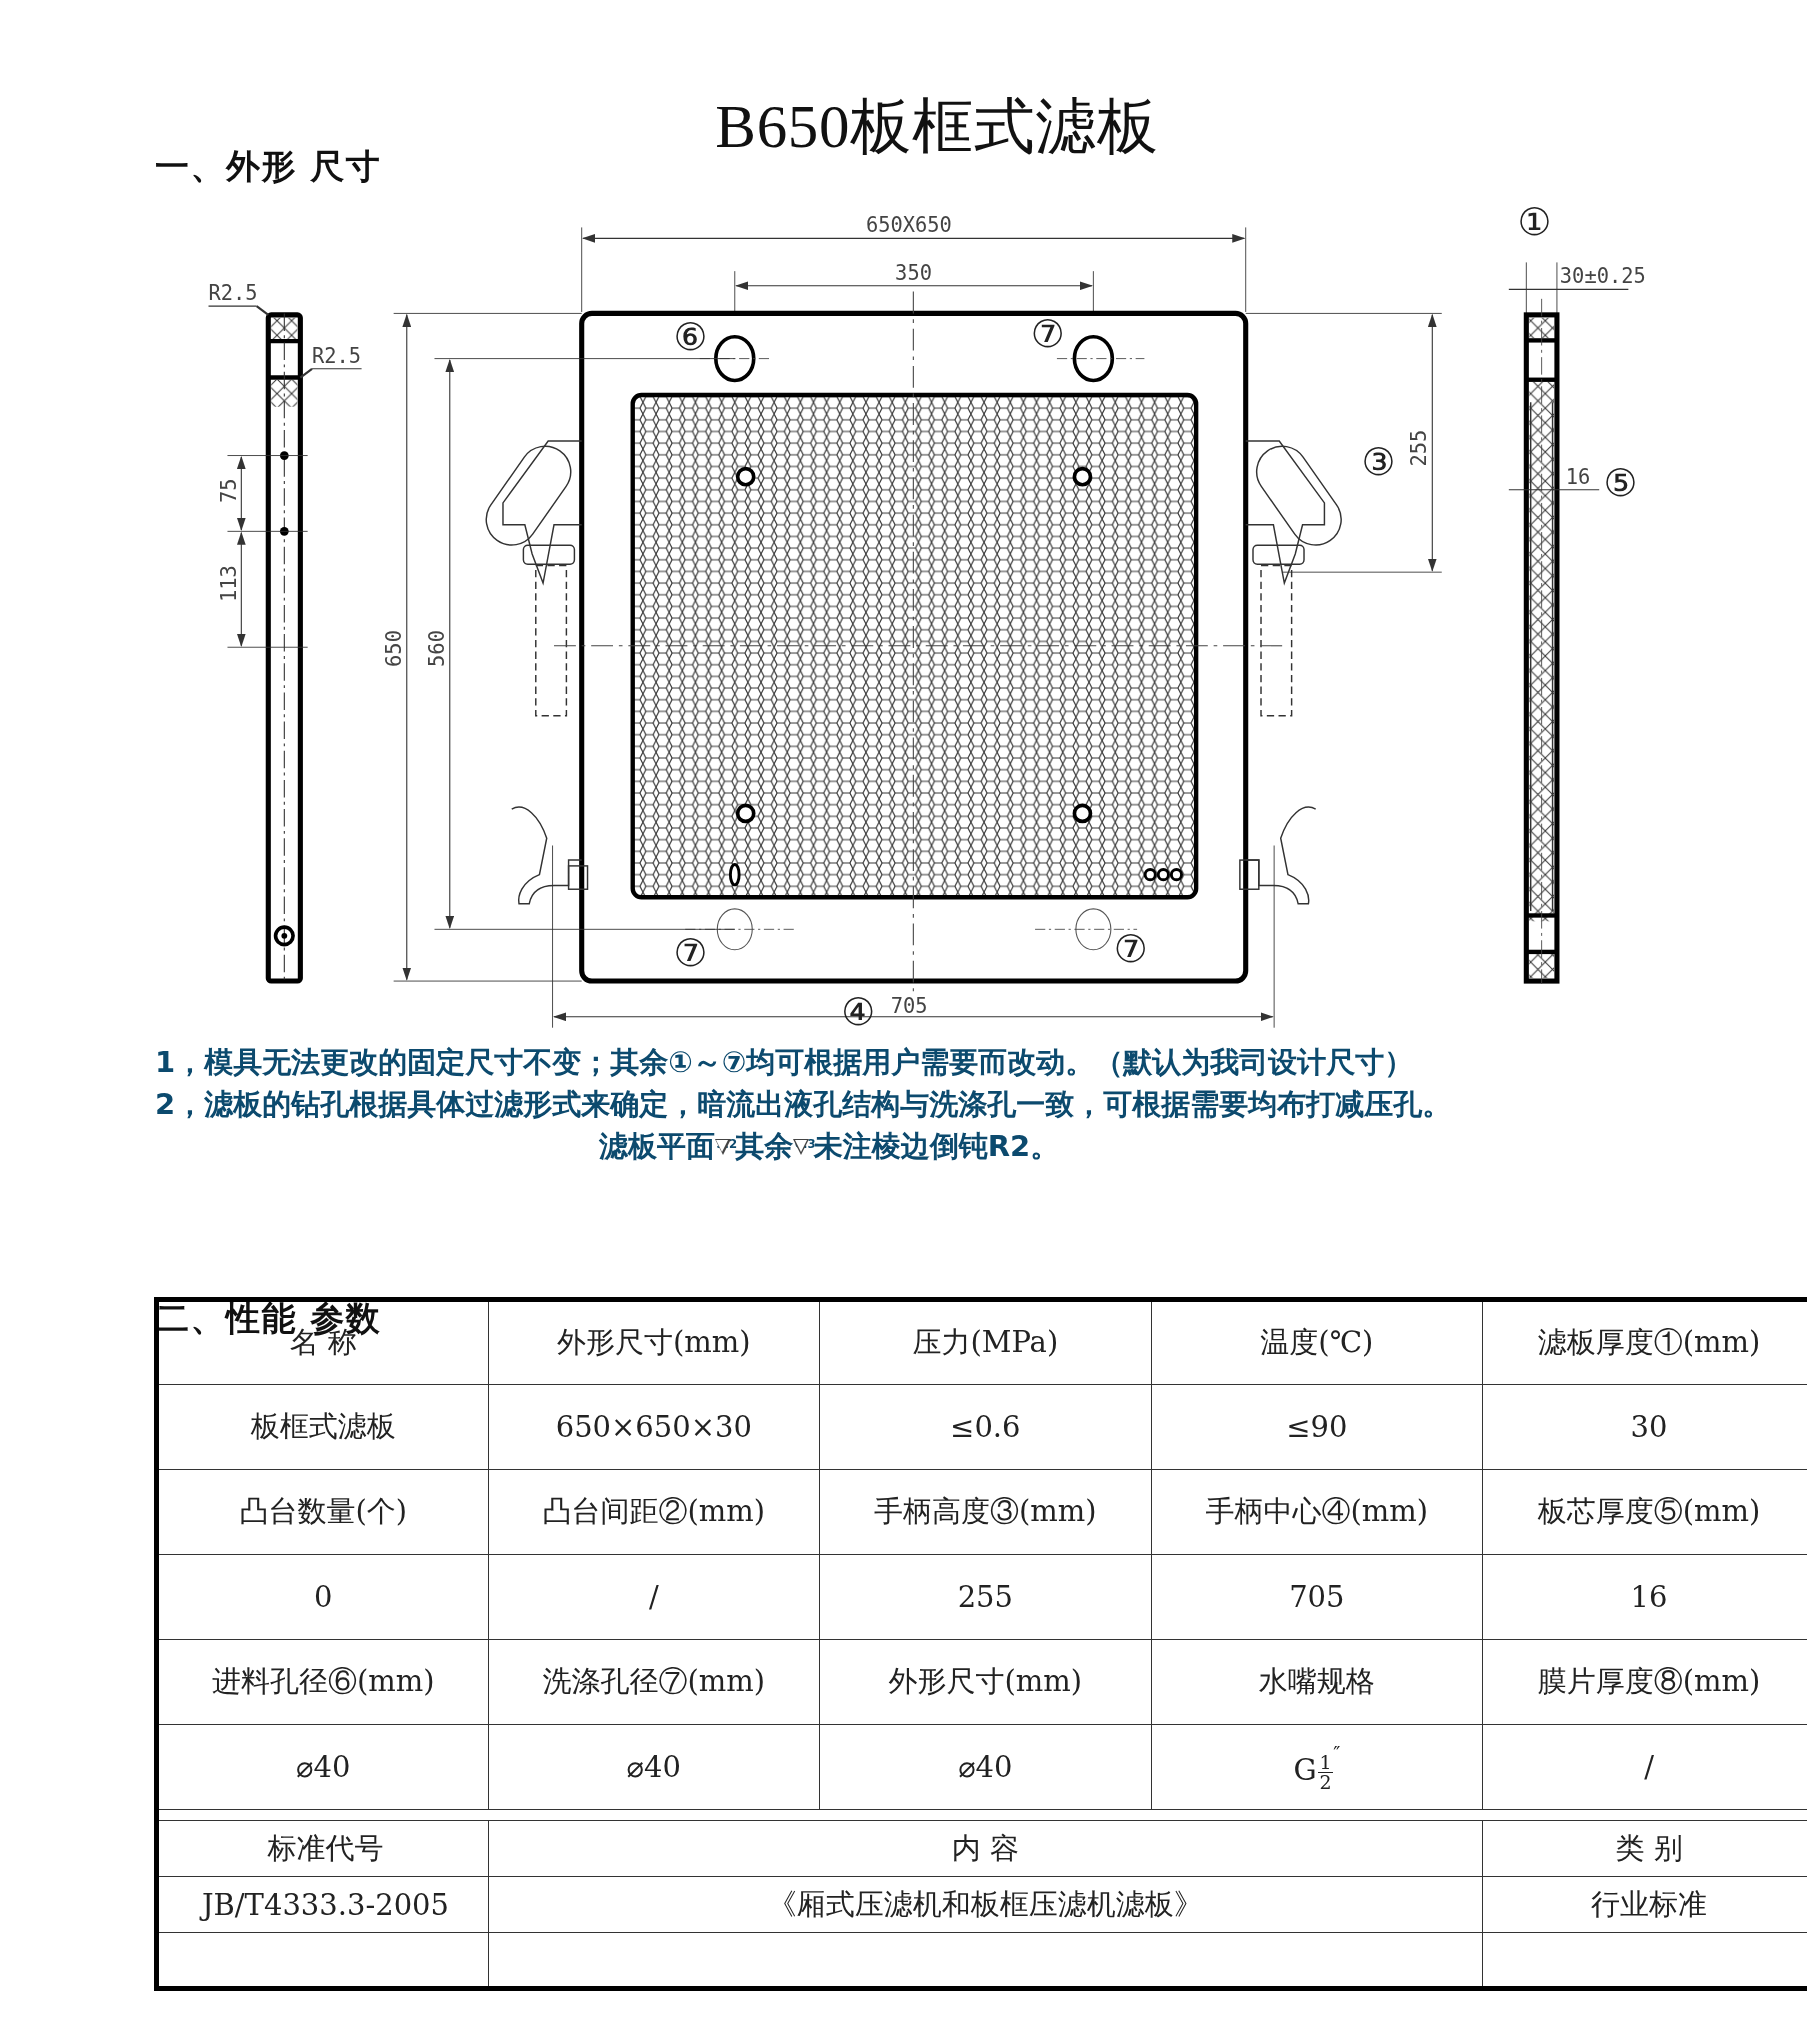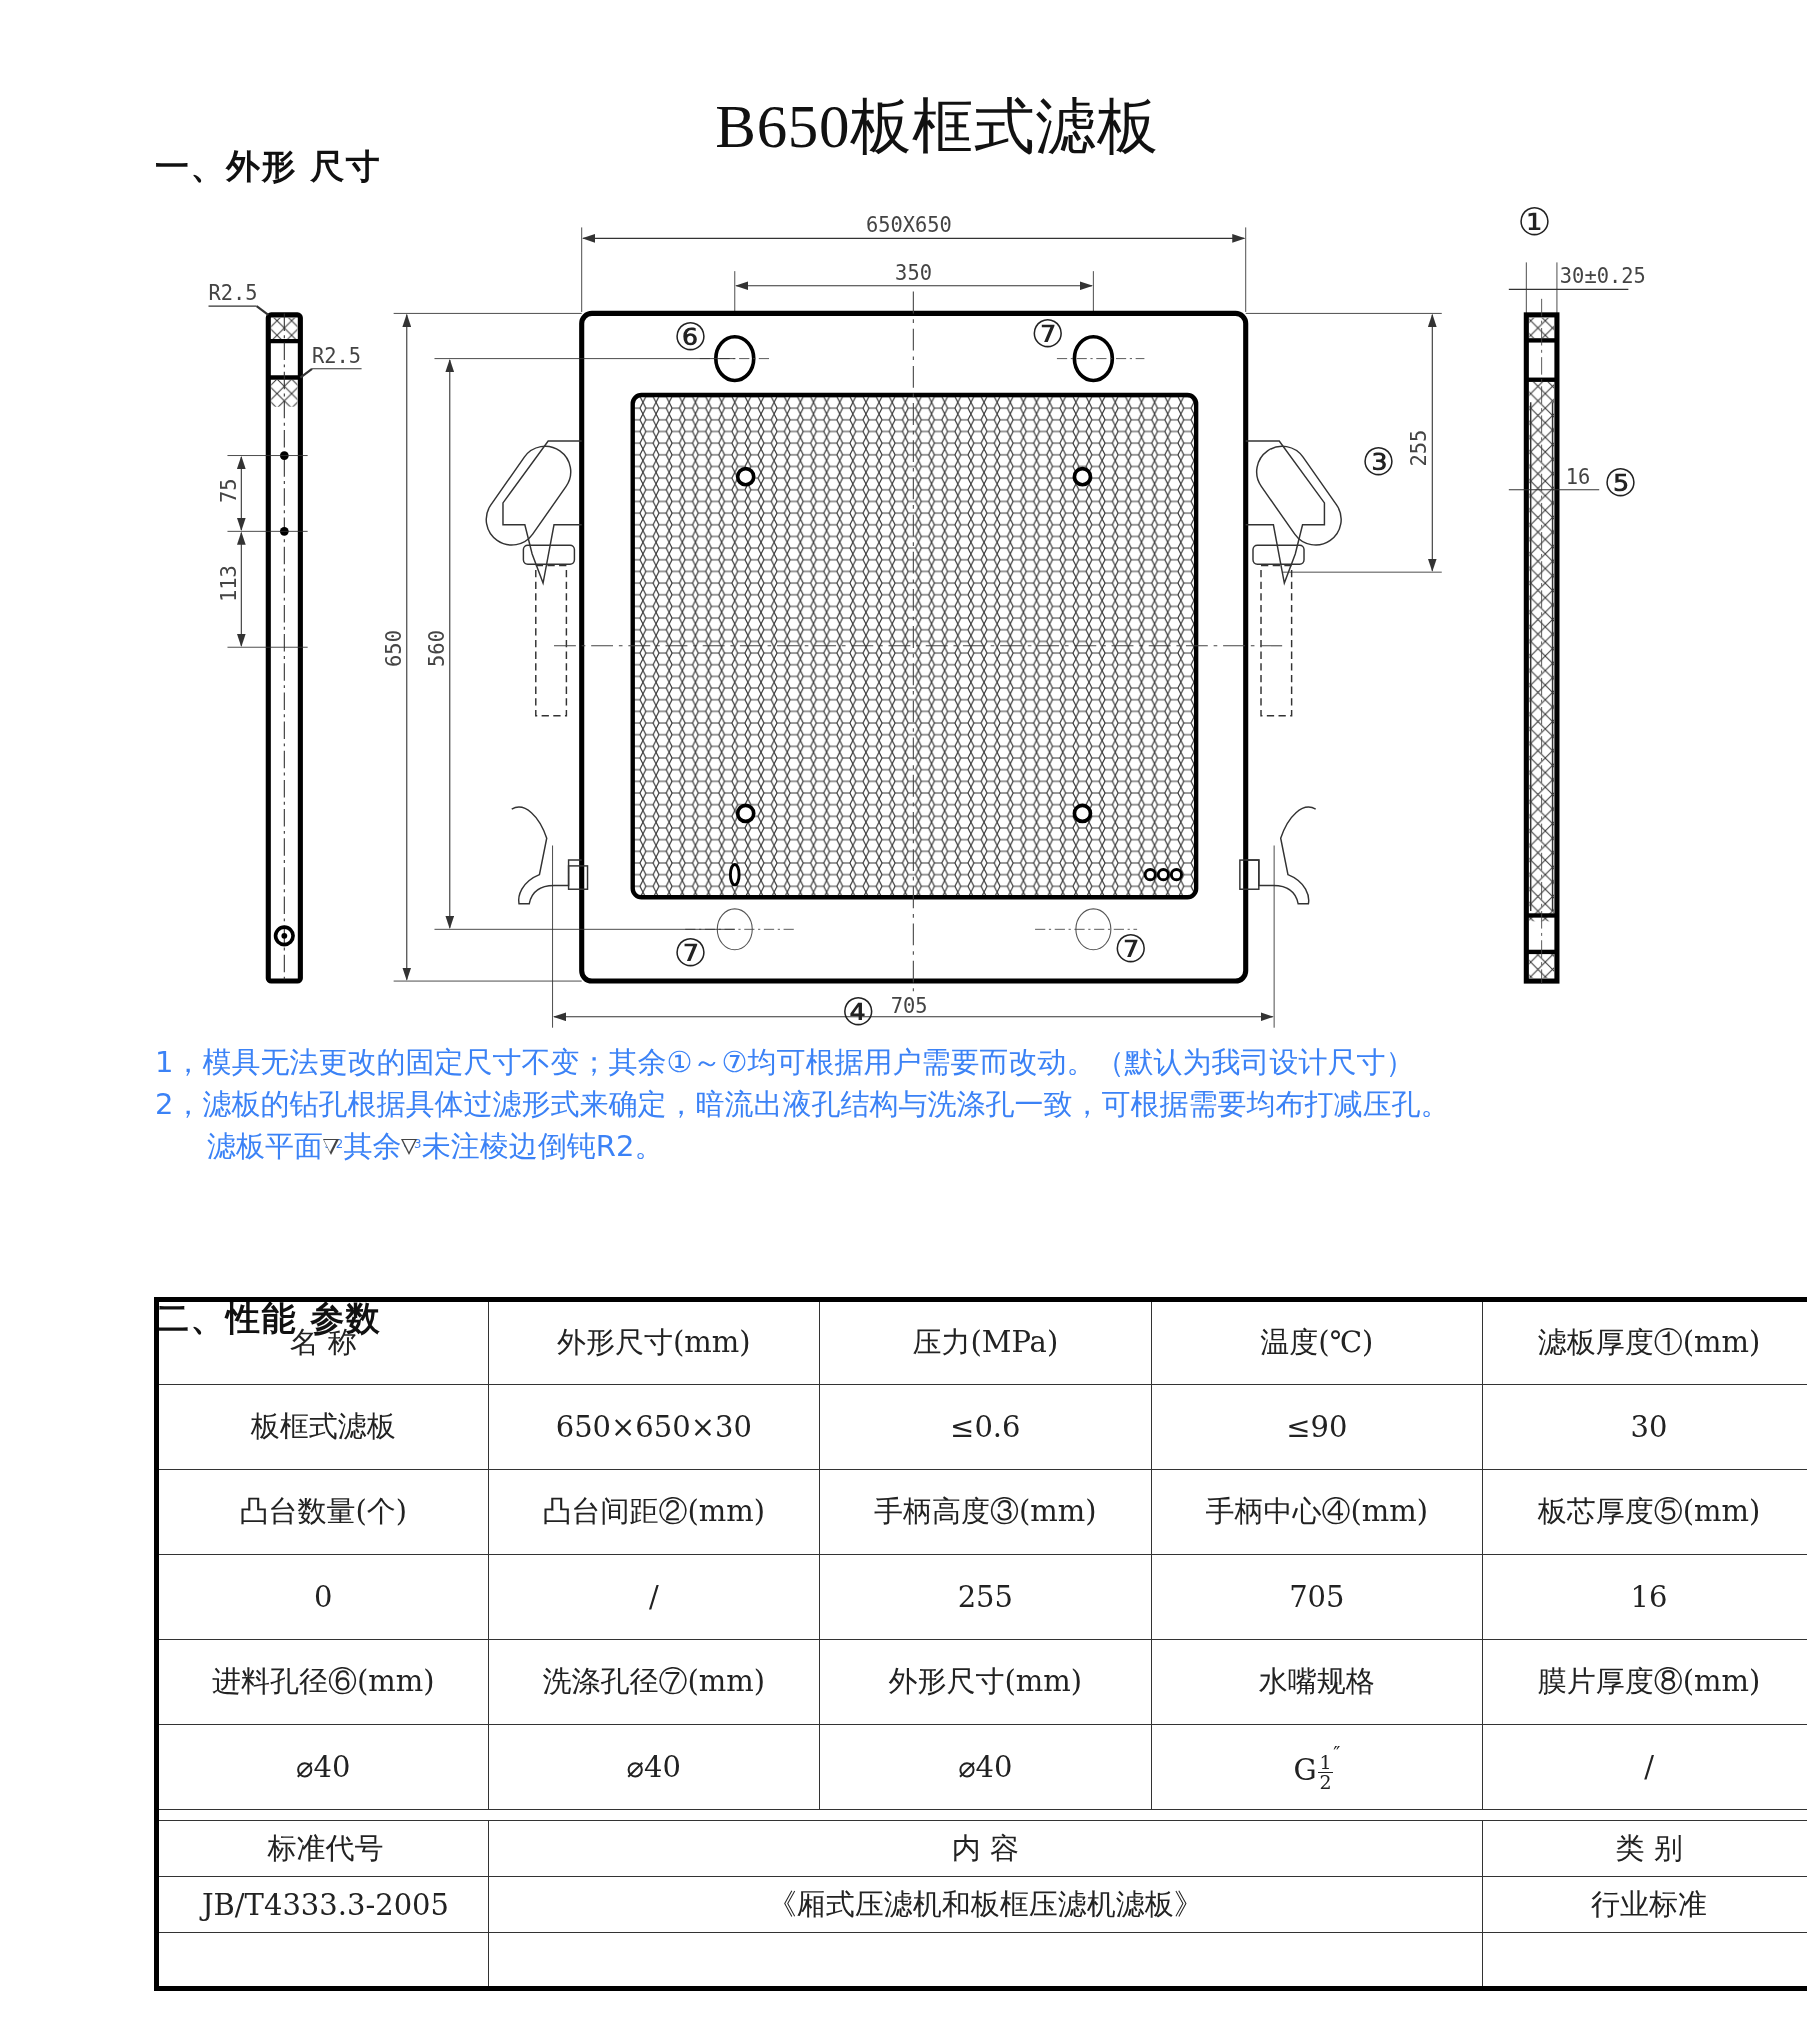--- a/index.html
+++ b/index.html
@@ -7,23 +7,23 @@
          font-family: "DejaVu Serif", "Liberation Serif", serif; color: #111; }
   .abs { position: absolute; }
   .title { left: 0; width: 1786px; top: 86px; text-align: center; font-size: 61px;
            font-family: "Liberation Serif", "DejaVu Serif", serif; font-weight: normal; letter-spacing: 0.7px; padding-left: 44px; }
   .sec { left: 155px; font-size: 34px; font-family: "DejaVu Sans", sans-serif; font-weight: bold; letter-spacing: 1.5px; margin-top: 16px; }
   .sec1 { top: 128px; }
   .sec2 { top: 1280px; }
   svg.drawing { position: absolute; left: 0; top: 0; }
   .dimtxt { font-family: "DejaVu Sans Mono", "Liberation Mono", monospace; font-size: 28px; fill: #444; }
   .circ { font-family: "DejaVu Serif", serif; font-size: 52px; fill: #222; }
-  .notes { left: 155px; top: 1041px; font-family: "DejaVu Sans", sans-serif; font-size: 29px; line-height: 42px; color: #3b82f6; }
+  .notes { left: 155px; top: 1041px; font-family: "DejaVu Sans", sans-serif; font-size: 29px; line-height: 42px; color: #0c4a6e; font-weight: bold; }
   .notes .line { white-space: nowrap; }
-  .notes .indent { padding-left: 52px; }
+  .notes .indent { padding-left: 52px; text-align: center; }
   .rough { display: inline-block; position: relative; width: 20.4px; height: 32px; vertical-align: -4.4px; }
   .rough .val { position: absolute; top: -5.8px; left: 1.5px; font-size: 11.7px; }
   .rough .tri { position: absolute; top: 10.2px; left: 0; width: 0; height: 0; border-left: 8.7px solid transparent;
                 border-right: 8.7px solid transparent; border-top: 16px solid #444; }
   .rough .tri::after { content: ""; position: absolute; left: -6.6px; top: -14.6px; border-left: 6.6px solid transparent;
                 border-right: 6.6px solid transparent; border-top: 12.4px solid #fff; }
   table.spec { position: absolute; left: 154px; top: 1297px; width: 1666px; border-collapse: collapse;
                border: 5.1px solid #000; font-family: "DejaVu Serif", "Liberation Serif", serif; }
   table.spec td { border: 1.5px solid #333; text-align: center; font-size: 29px; color: #222; padding: 0; }
   table.spec tr.r { height: 85px; }

